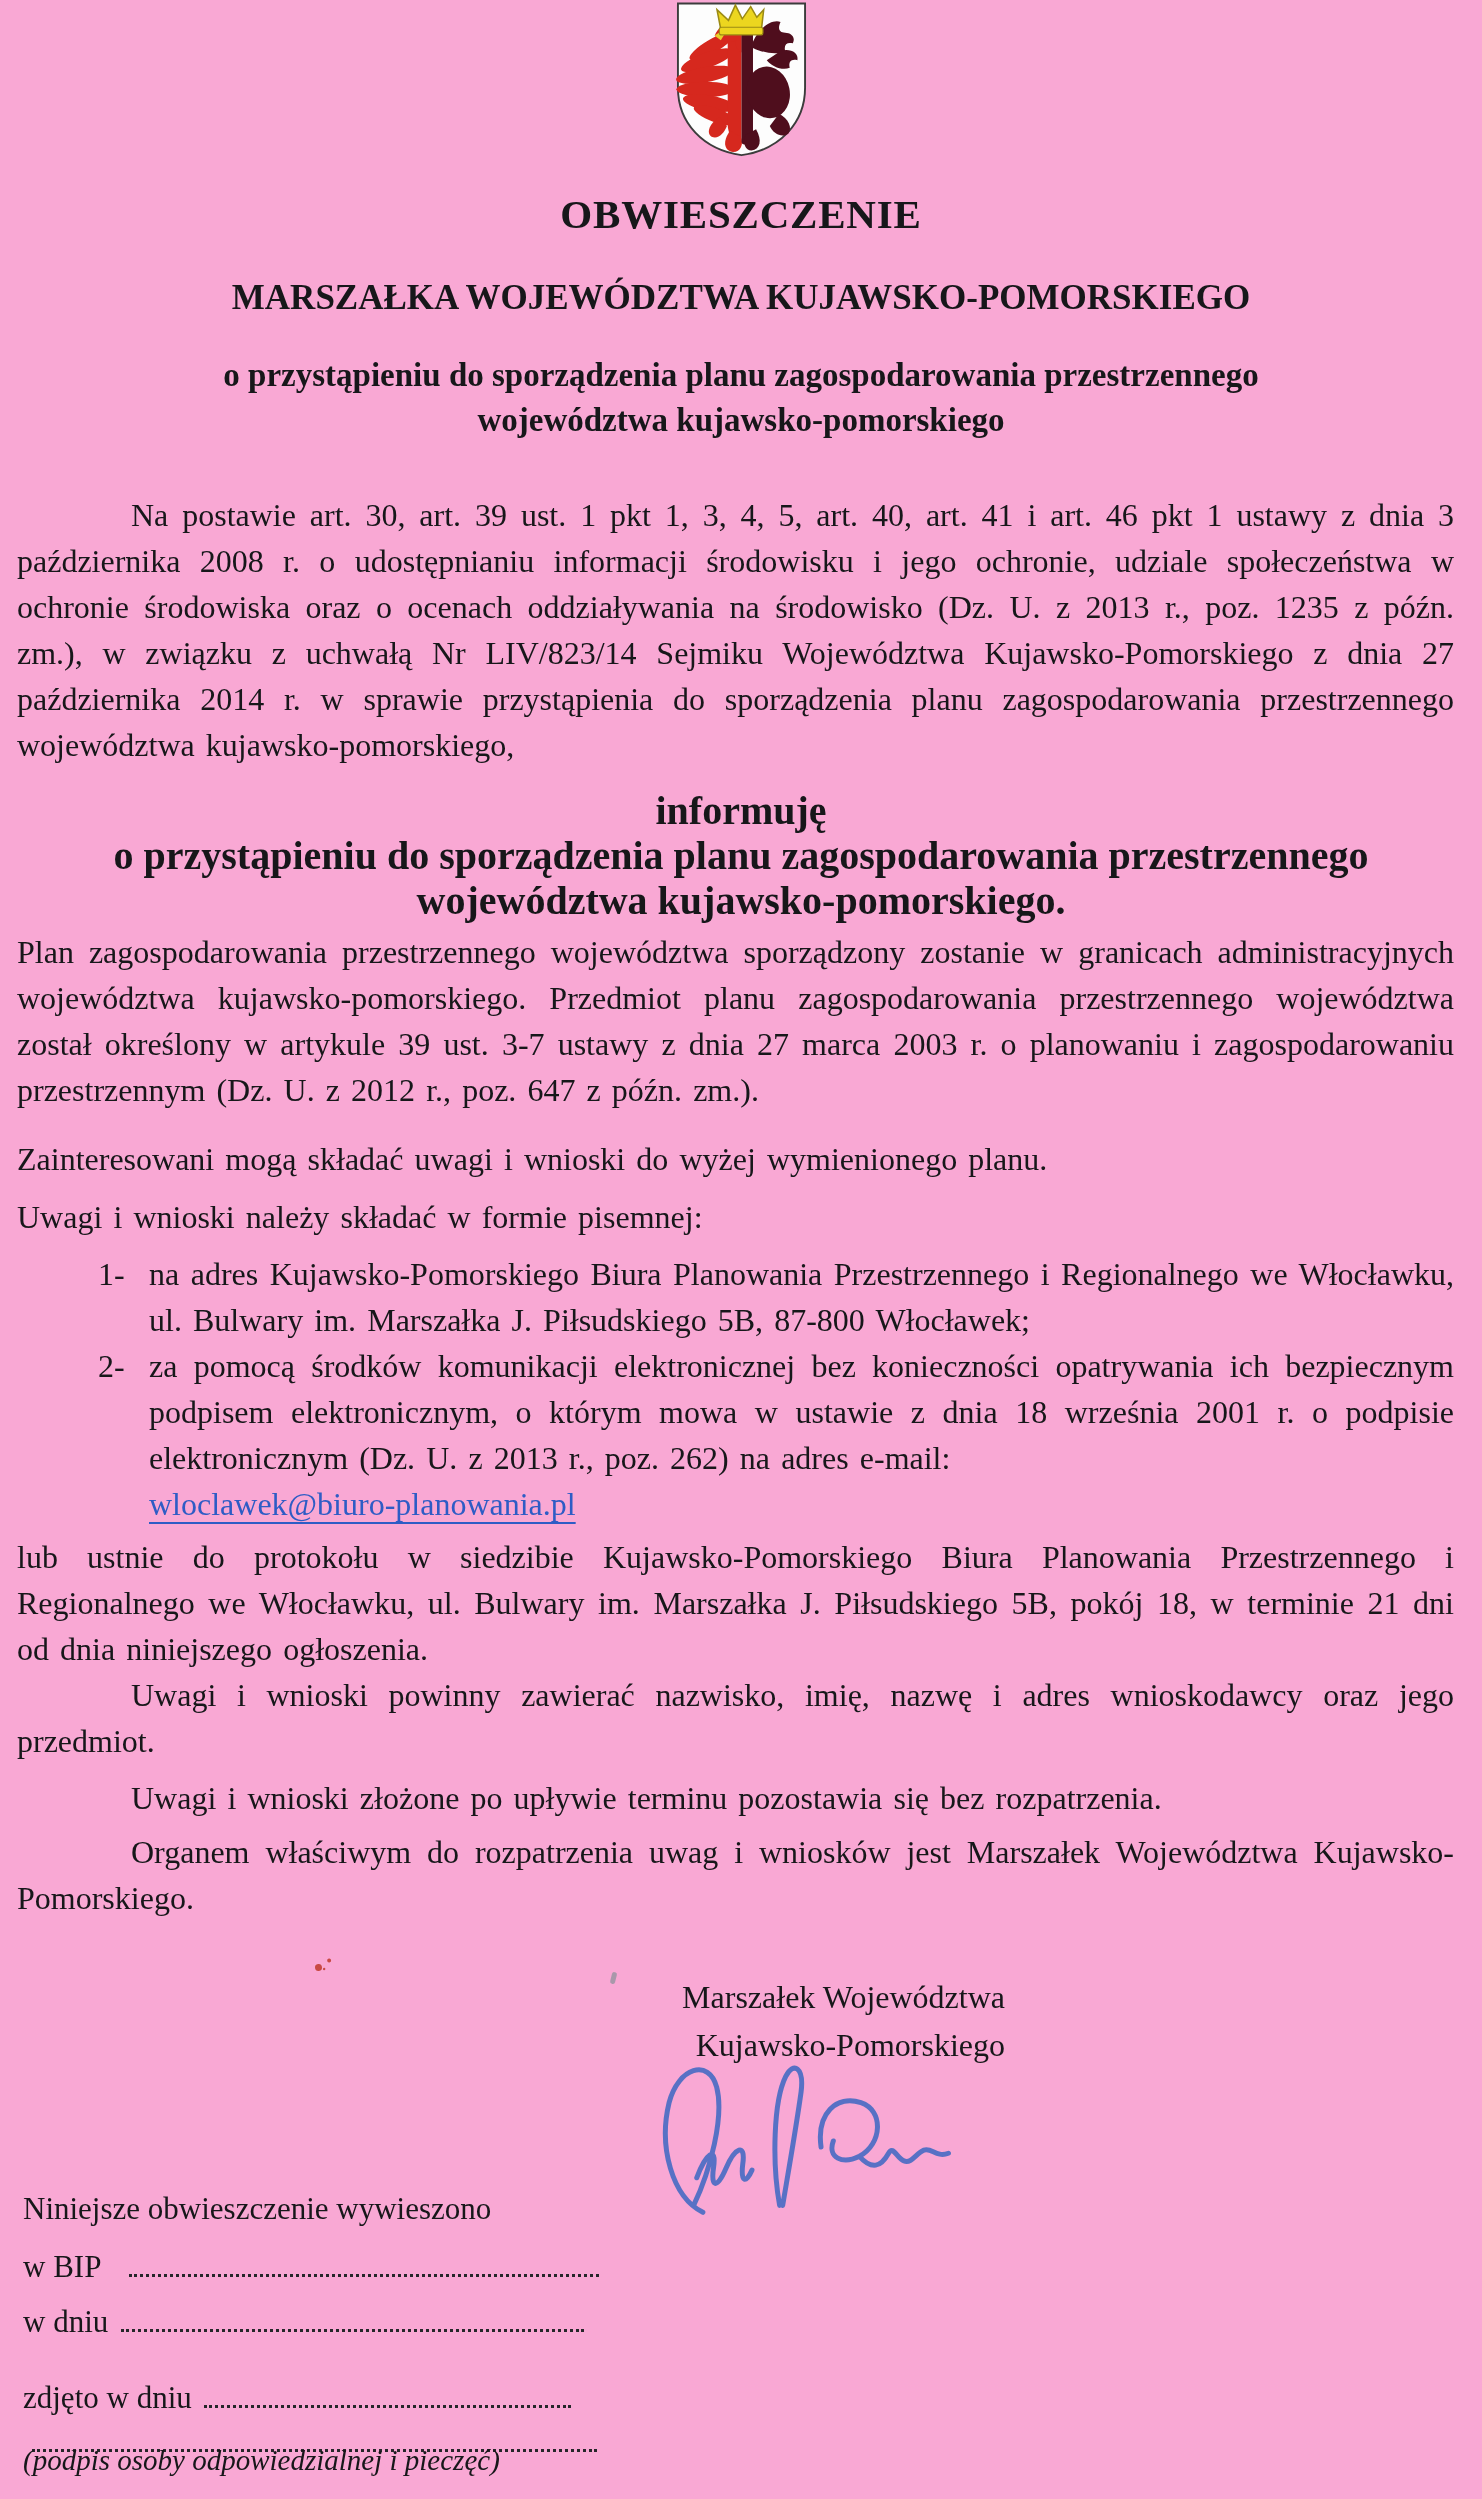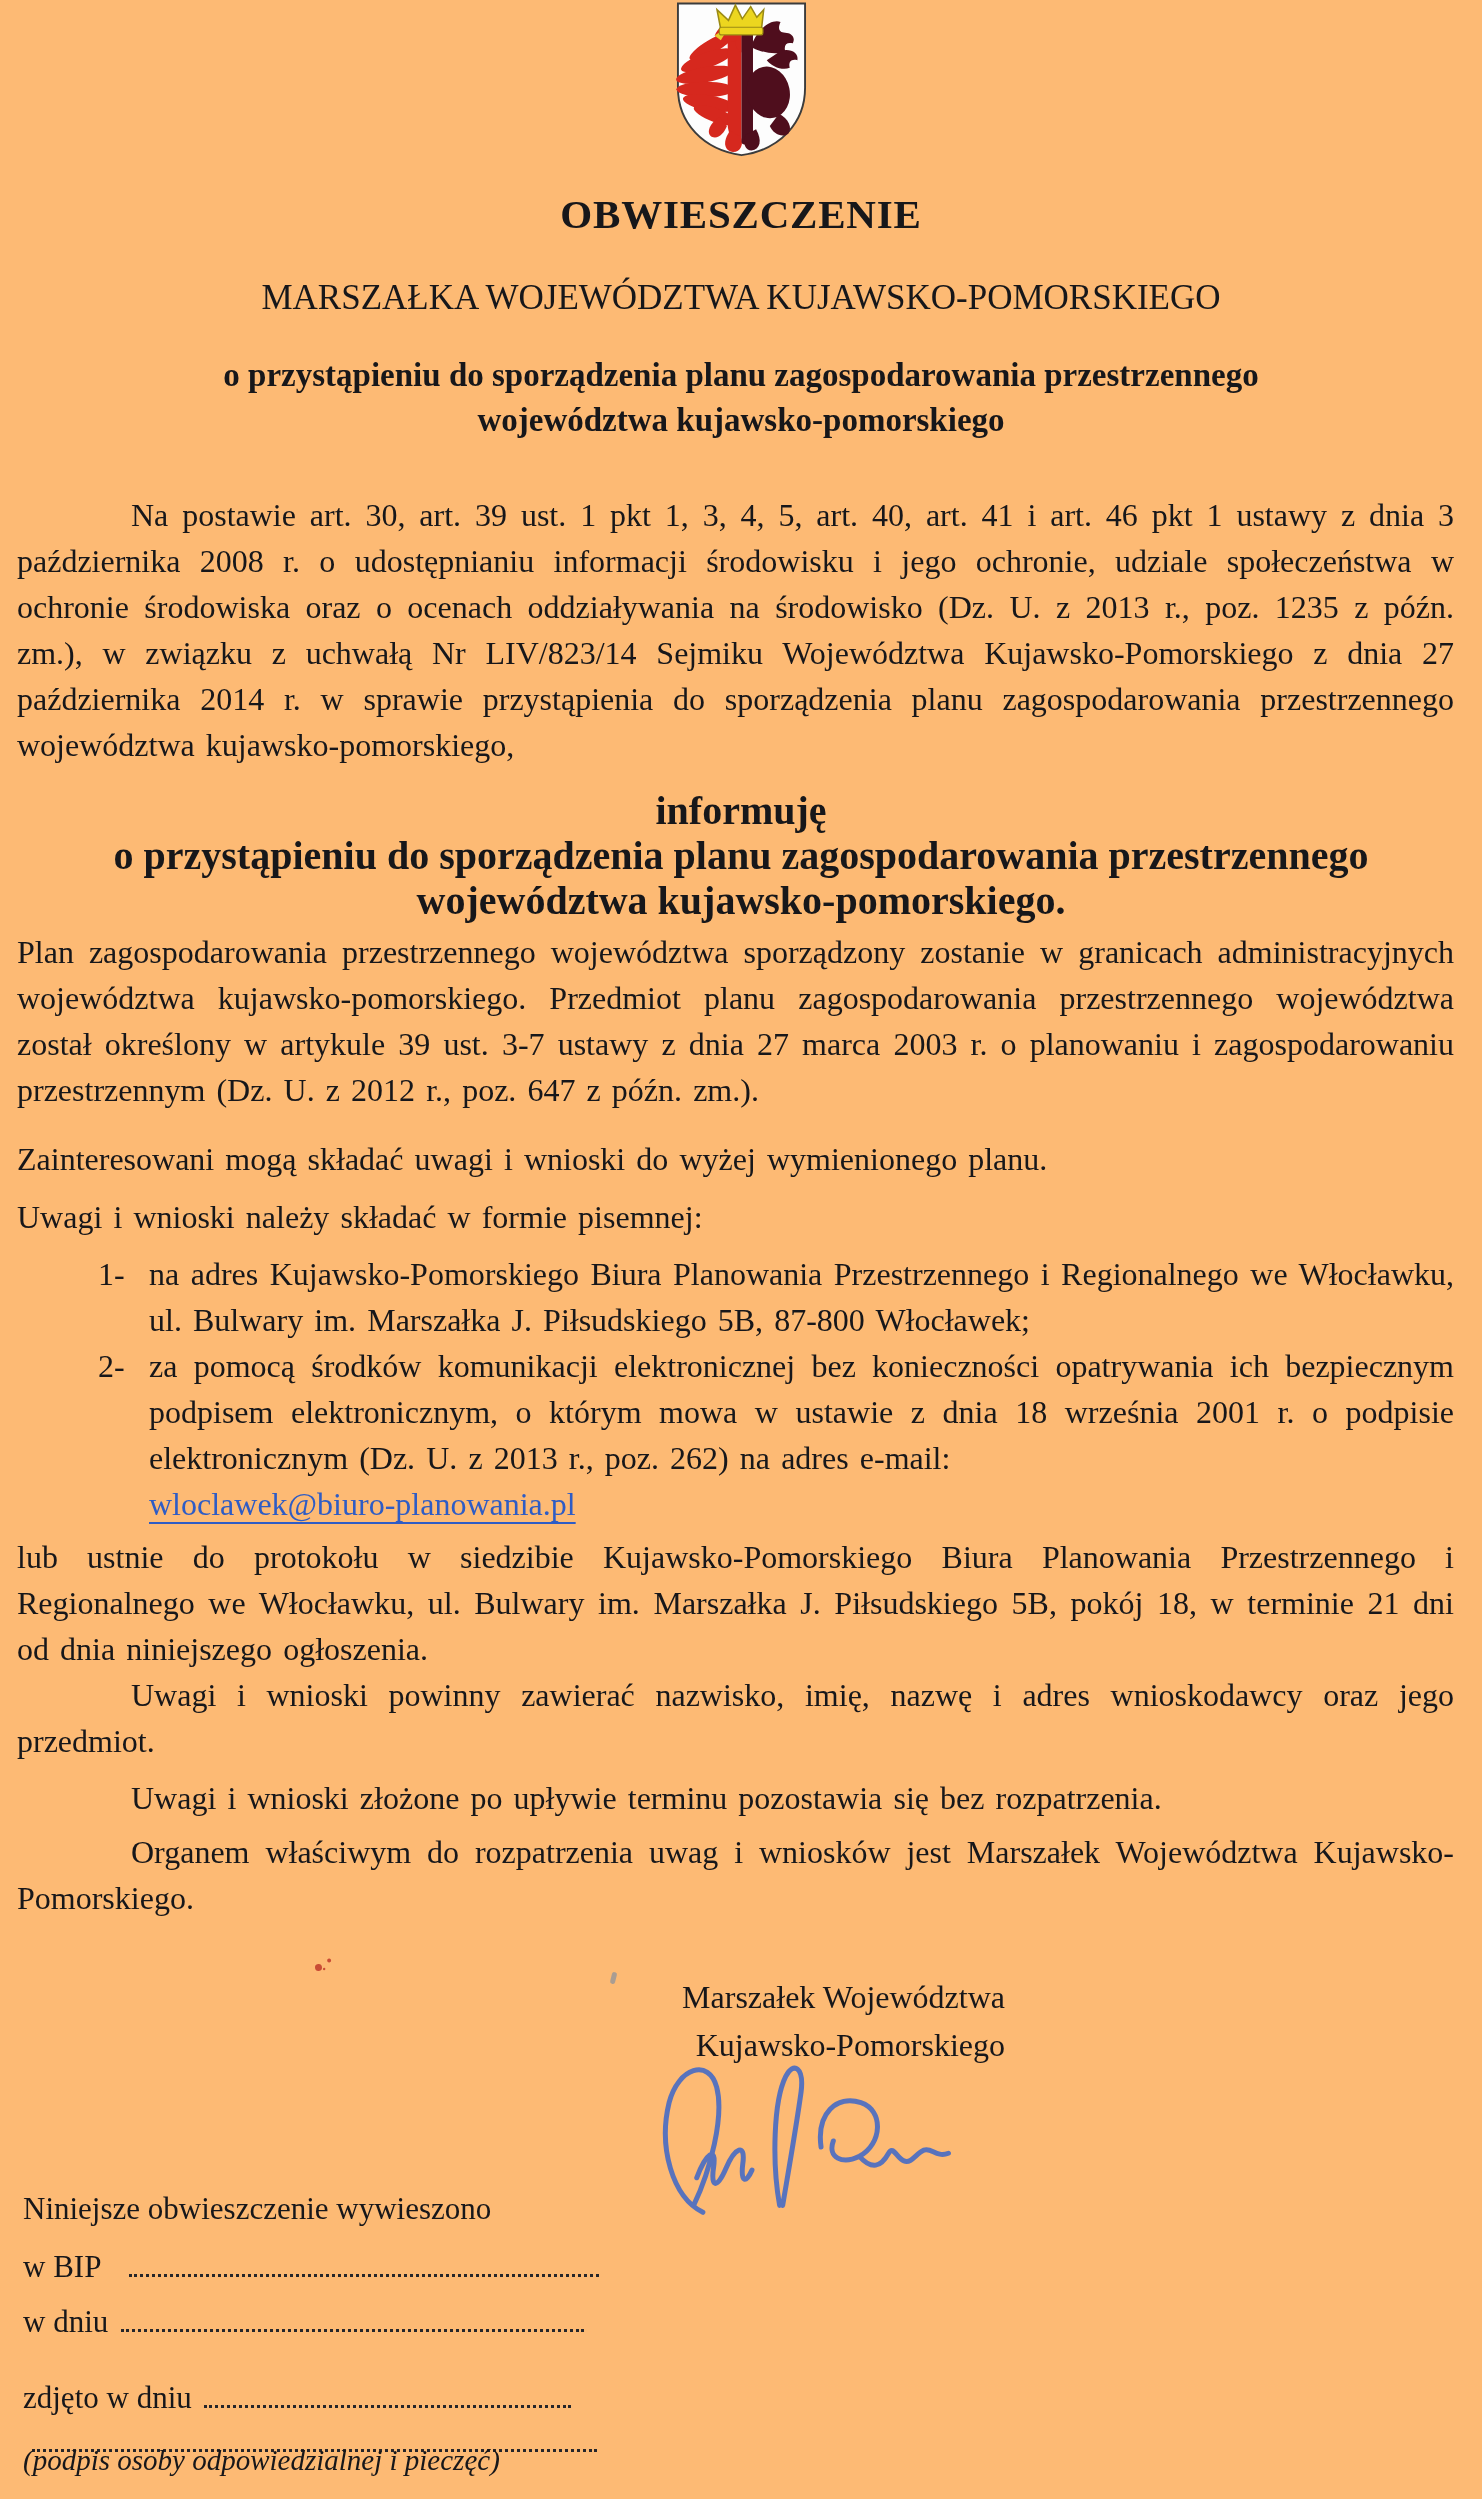--- a/index.html
+++ b/index.html
@@ -1,20 +1,20 @@
 <!DOCTYPE html>
 <html style="font-size:12.3px"><head>
 <meta charset="utf-8">
 <style>
   html,body{margin:0;padding:0;background:#e9e9ec;}
-  .page{position:relative;width:1482px;height:2500px;background:#fdba74;overflow:hidden;
+  .page{position:relative;width:1482px;height:2500px;background:#f9a8d4;overflow:hidden;
         font-family:"Liberation Serif","DejaVu Serif",serif;color:#17171a;}
   .coa{display:block;margin:1.5px auto 0;}
   .title{font-size:41px;font-weight:bold;text-align:center;margin:31px 0 0;letter-spacing:0.8px;}
-  .issuer{font-size:35px;font-weight:normal;text-align:center;margin:40px 0 0;}
+  .issuer{font-size:35px;font-weight:bold;text-align:center;margin:40px 0 0;}
   .subject{font-size:33px;font-weight:bold;text-align:center;line-height:45px;margin:35px 0 0;}
   .para{font-size:32px;line-height:46px;text-align:justify;margin:0 28px 0 17px;word-spacing:3.1px;}
   .indent{text-indent:114px;}
   .mt-legal{margin-top:49px;}
   .mt-plan{margin-top:6.1px;}
   .mt-int{margin-top:23px;}
   .mt-form{margin-top:12.3px;}
   .mt-oral{margin-top:7.7px;}
   .mt-late{margin-top:10.7px;}
   .mt-auth{margin-top:7.7px;}

